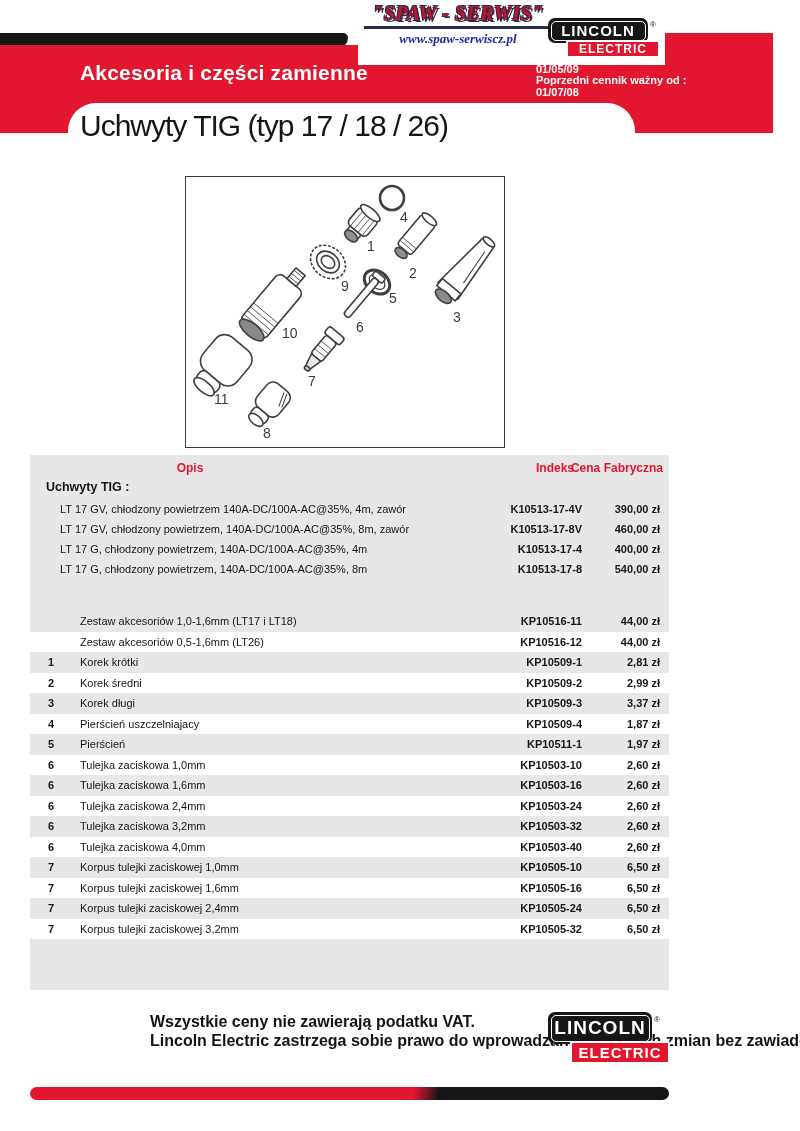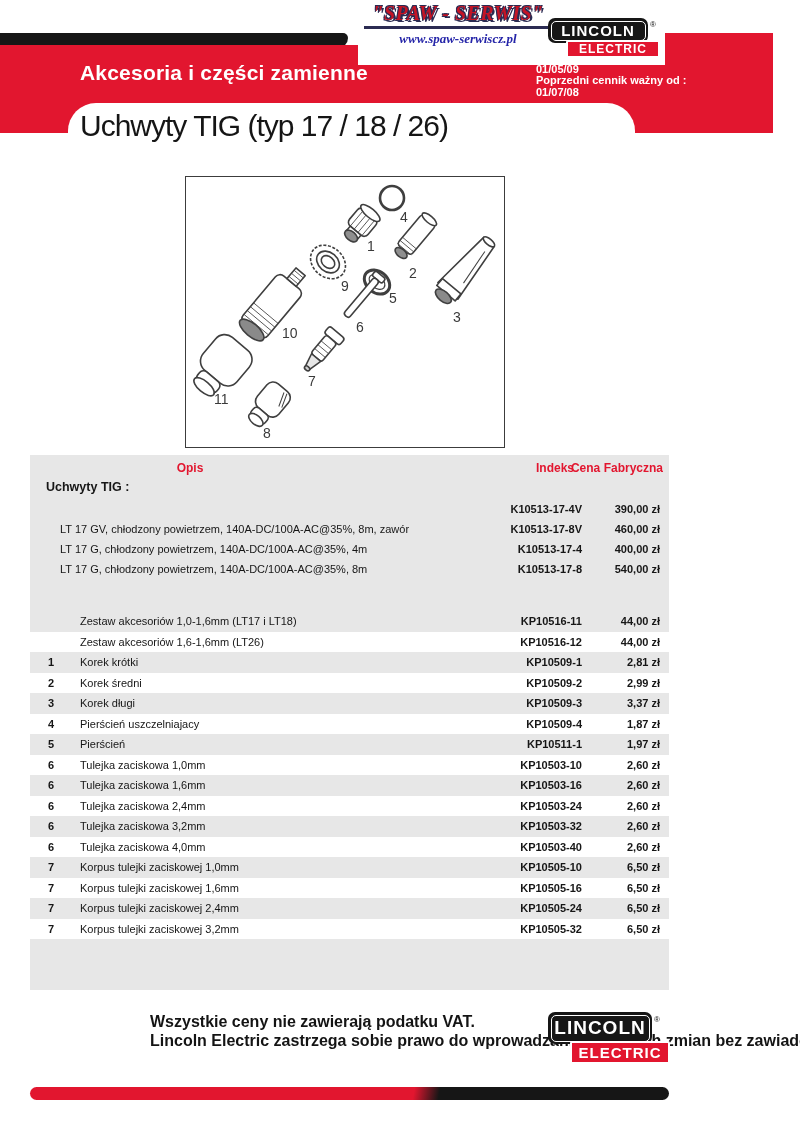--- a/index.html
+++ b/index.html
@@ -209,20 +209,21 @@
   </div>
 
   <div class="content">
     <div class="hdr hdr-opis">Opis</div>
     <div class="hdr hdr-indeks">Indeks</div>
     <div class="hdr hdr-cena">Cena Fabryczna</div>
 
     <div class="sec1-title">Uchwyty TIG :</div>
     <div class="lt-rows" id="lt-rows">
         <div class="row">
+          <span class="desc">LT 17 GV, chłodzony powietrzem 140A-DC/100A-AC@35%, 4m, zawór</span>
           <span class="idx">K10513-17-4V</span>
           <span class="price">390,00 zł</span>
         </div>
         <div class="row">
           <span class="desc">LT 17 GV, chłodzony powietrzem, 140A-DC/100A-AC@35%, 8m, zawór</span>
           <span class="idx">K10513-17-8V</span>
           <span class="price">460,00 zł</span>
         </div>
         <div class="row">
           <span class="desc">LT 17 G, chłodzony powietrzem, 140A-DC/100A-AC@35%, 4m</span>
@@ -238,21 +239,21 @@
 
     <div class="parts-rows" id="parts-rows">
         <div class="row">
           <span class="num"></span>
           <span class="desc">Zestaw akcesoriów 1,0-1,6mm (LT17 i LT18)</span>
           <span class="idx">KP10516-11</span>
           <span class="price">44,00 zł</span>
         </div>
         <div class="row white">
           <span class="num"></span>
-          <span class="desc">Zestaw akcesoriów 1,6-1,6mm (LT26)</span>
+          <span class="desc">Zestaw akcesoriów 0,5-1,6mm (LT26)</span>
           <span class="idx">KP10516-12</span>
           <span class="price">44,00 zł</span>
         </div>
         <div class="row">
           <span class="num">1</span>
           <span class="desc">Korek krótki</span>
           <span class="idx">KP10509-1</span>
           <span class="price">2,81 zł</span>
         </div>
         <div class="row white">

